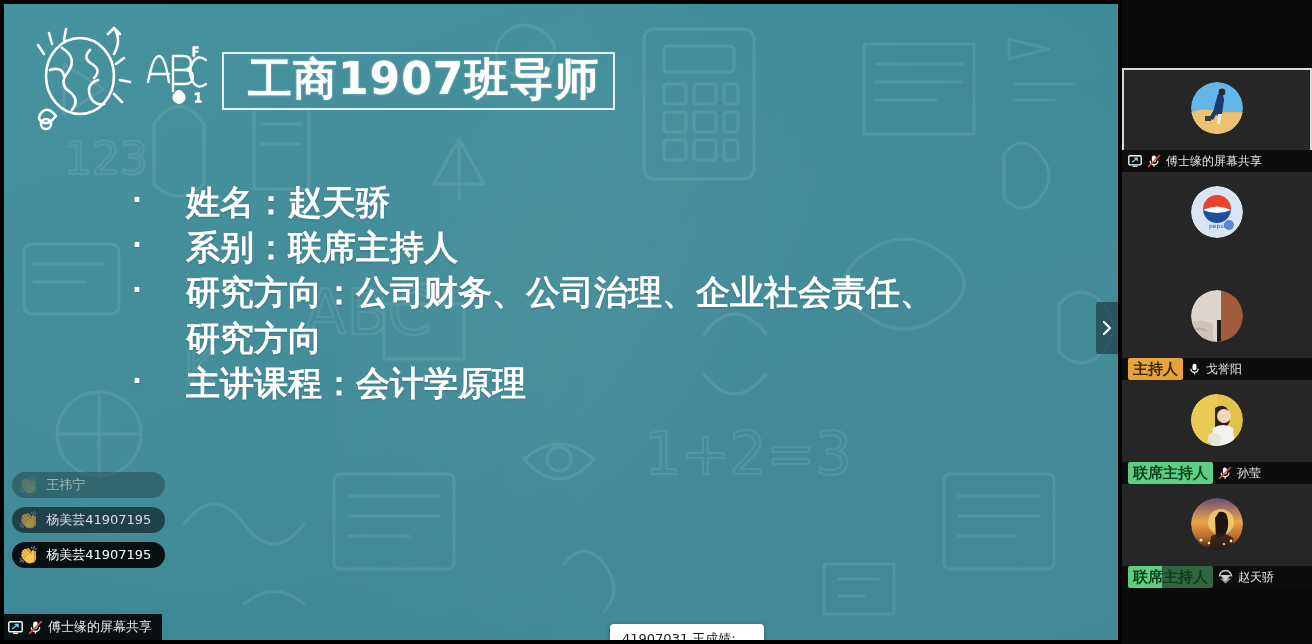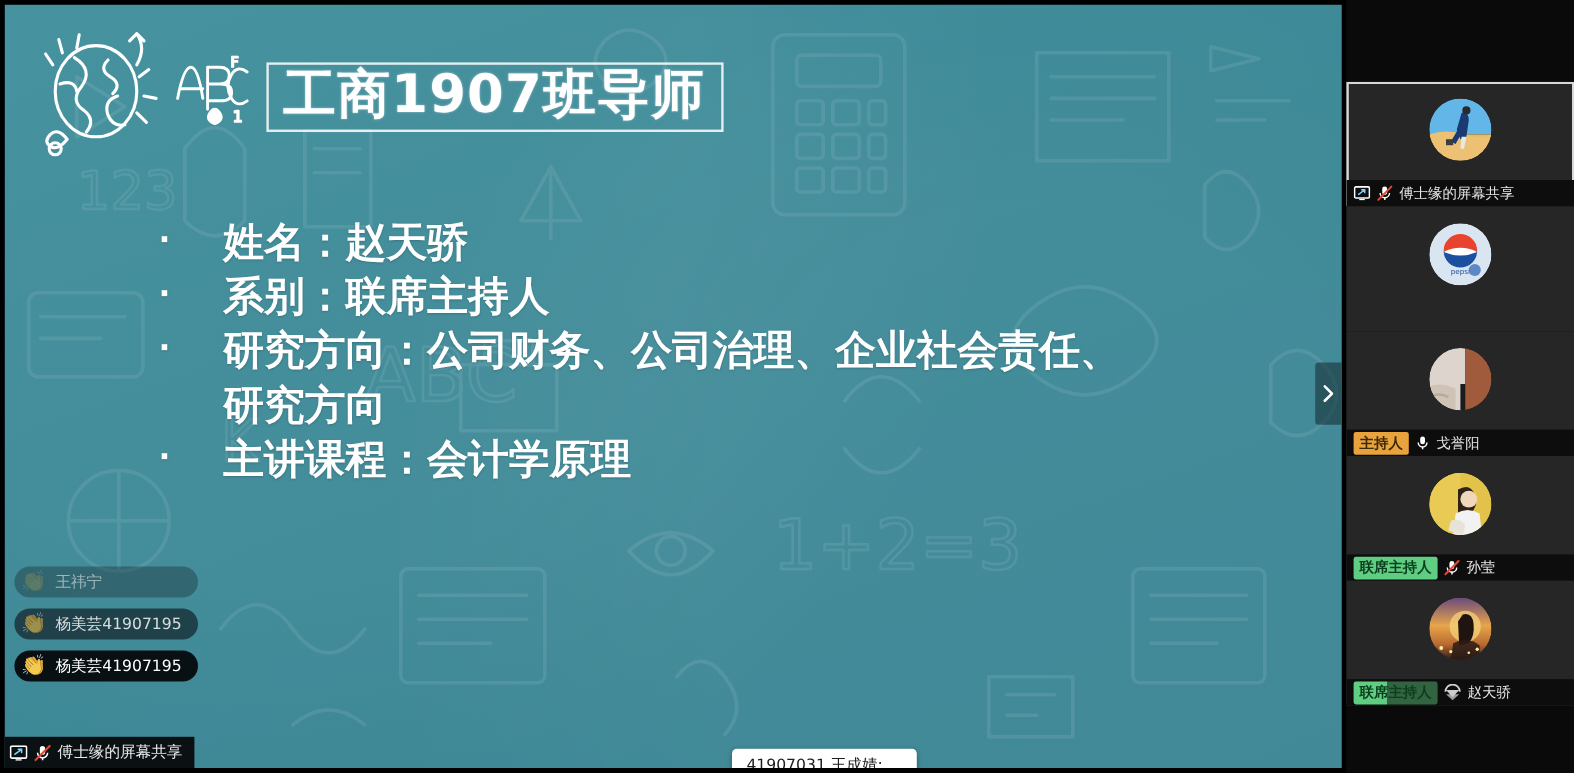--- a/index.html
+++ b/index.html
@@ -12,21 +12,21 @@
       radial-gradient(circle at 20% 18%, rgba(255,255,255,.045) 0 34%, rgba(0,0,0,0) 60%),
       radial-gradient(circle at 78% 72%, rgba(255,255,255,.04) 0 30%, rgba(0,0,0,0) 58%),
       linear-gradient(160deg,#3e8d9b 0%,#3c8896 45%,#3a8493 100%);}
   #doodles{position:absolute;inset:0;opacity:.085;text-align:center;}
   #doodles svg{width:100%;height:100%;display:block;}
 
   
   .hdr{position:absolute;left:24px;top:20px;display:flex;align-items:center;gap:6px;}
   .globe{width:108px;height:108px;}
   .abc{width:66px;height:62px;margin-bottom:6px;}
-  .title-box{border:2px solid rgba(255,255,255,.85);padding:2px 14px 6px 12px;margin-left:8px;margin-top:6px;}
+  .title-box{border:2px solid rgba(255,255,255,.85);padding:2px 14px 6px 24px;margin-left:8px;margin-top:6px;}
   .title-txt{font-size:44px;font-weight:bold;color:#ffffff;letter-spacing:1px;line-height:1.05;
     font-family:"DejaVu Sans","Liberation Sans",sans-serif;
     text-shadow:0 0 2px rgba(255,255,255,.5);}
 
   
   .bullets{position:absolute;left:128px;top:176px;width:900px;}
   .bl{display:flex;align-items:flex-start;color:#fff;font-weight:bold;font-size:34px;line-height:1.33;
     font-family:"DejaVu Sans","Liberation Sans",sans-serif;text-shadow:0 1px 2px rgba(0,0,0,.18);}
   .bl .dot{width:22px;flex:0 0 22px;font-size:26px;line-height:1.55;}
   .bl .txt{flex:1;margin-left:32px;}
@@ -60,21 +60,21 @@
   .collapse svg{width:12px;height:16px;}
 
   
   #rail{position:absolute;right:0;top:0;width:190px;height:644px;background:#0a0a0a;}
   .tile{position:relative;width:190px;height:104px;background:#262626;overflow:hidden;}
   .tile.active{box-shadow:inset 0 0 0 2px #d8d8d8;}
   .tile .avwrap{position:absolute;left:0;right:0;top:0;bottom:24px;display:flex;align-items:center;justify-content:center;}
   .av{width:52px;height:52px;border-radius:50%;overflow:hidden;position:relative;}
   .av svg{display:block;width:52px;height:52px;}
   .namebar{position:absolute;left:0;bottom:0;height:22px;width:100%;background:#0d0d0d;display:flex;align-items:center;gap:5px;padding:0 6px;box-sizing:border-box;}
-  .badge{font-size:12px;font-weight:bold;padding:2px 5px;border-radius:2px;white-space:nowrap;line-height:1.25;
+  .badge{font-size:15px;font-weight:bold;padding:2px 5px;border-radius:2px;white-space:nowrap;line-height:1.25;
     font-family:"DejaVu Sans","Liberation Sans",sans-serif;}
   .badge.host{background:#e8a33d;color:#3a2a08;}
   .badge.cohost{background:#5fce82;color:#0c3f1d;}
   .badge.cohost.dim{background:linear-gradient(90deg,#5fce82 0 40%, rgba(95,206,130,.45) 40% 100%);}
   .nm{font-size:12px;color:#e6e6e6;white-space:nowrap;overflow:hidden;text-overflow:ellipsis;
     font-family:"DejaVu Sans","Liberation Sans",sans-serif;}
   .ico{flex:0 0 auto;display:flex;align-items:center;}
   .ico svg{display:block;}
 </style>
 </head>

